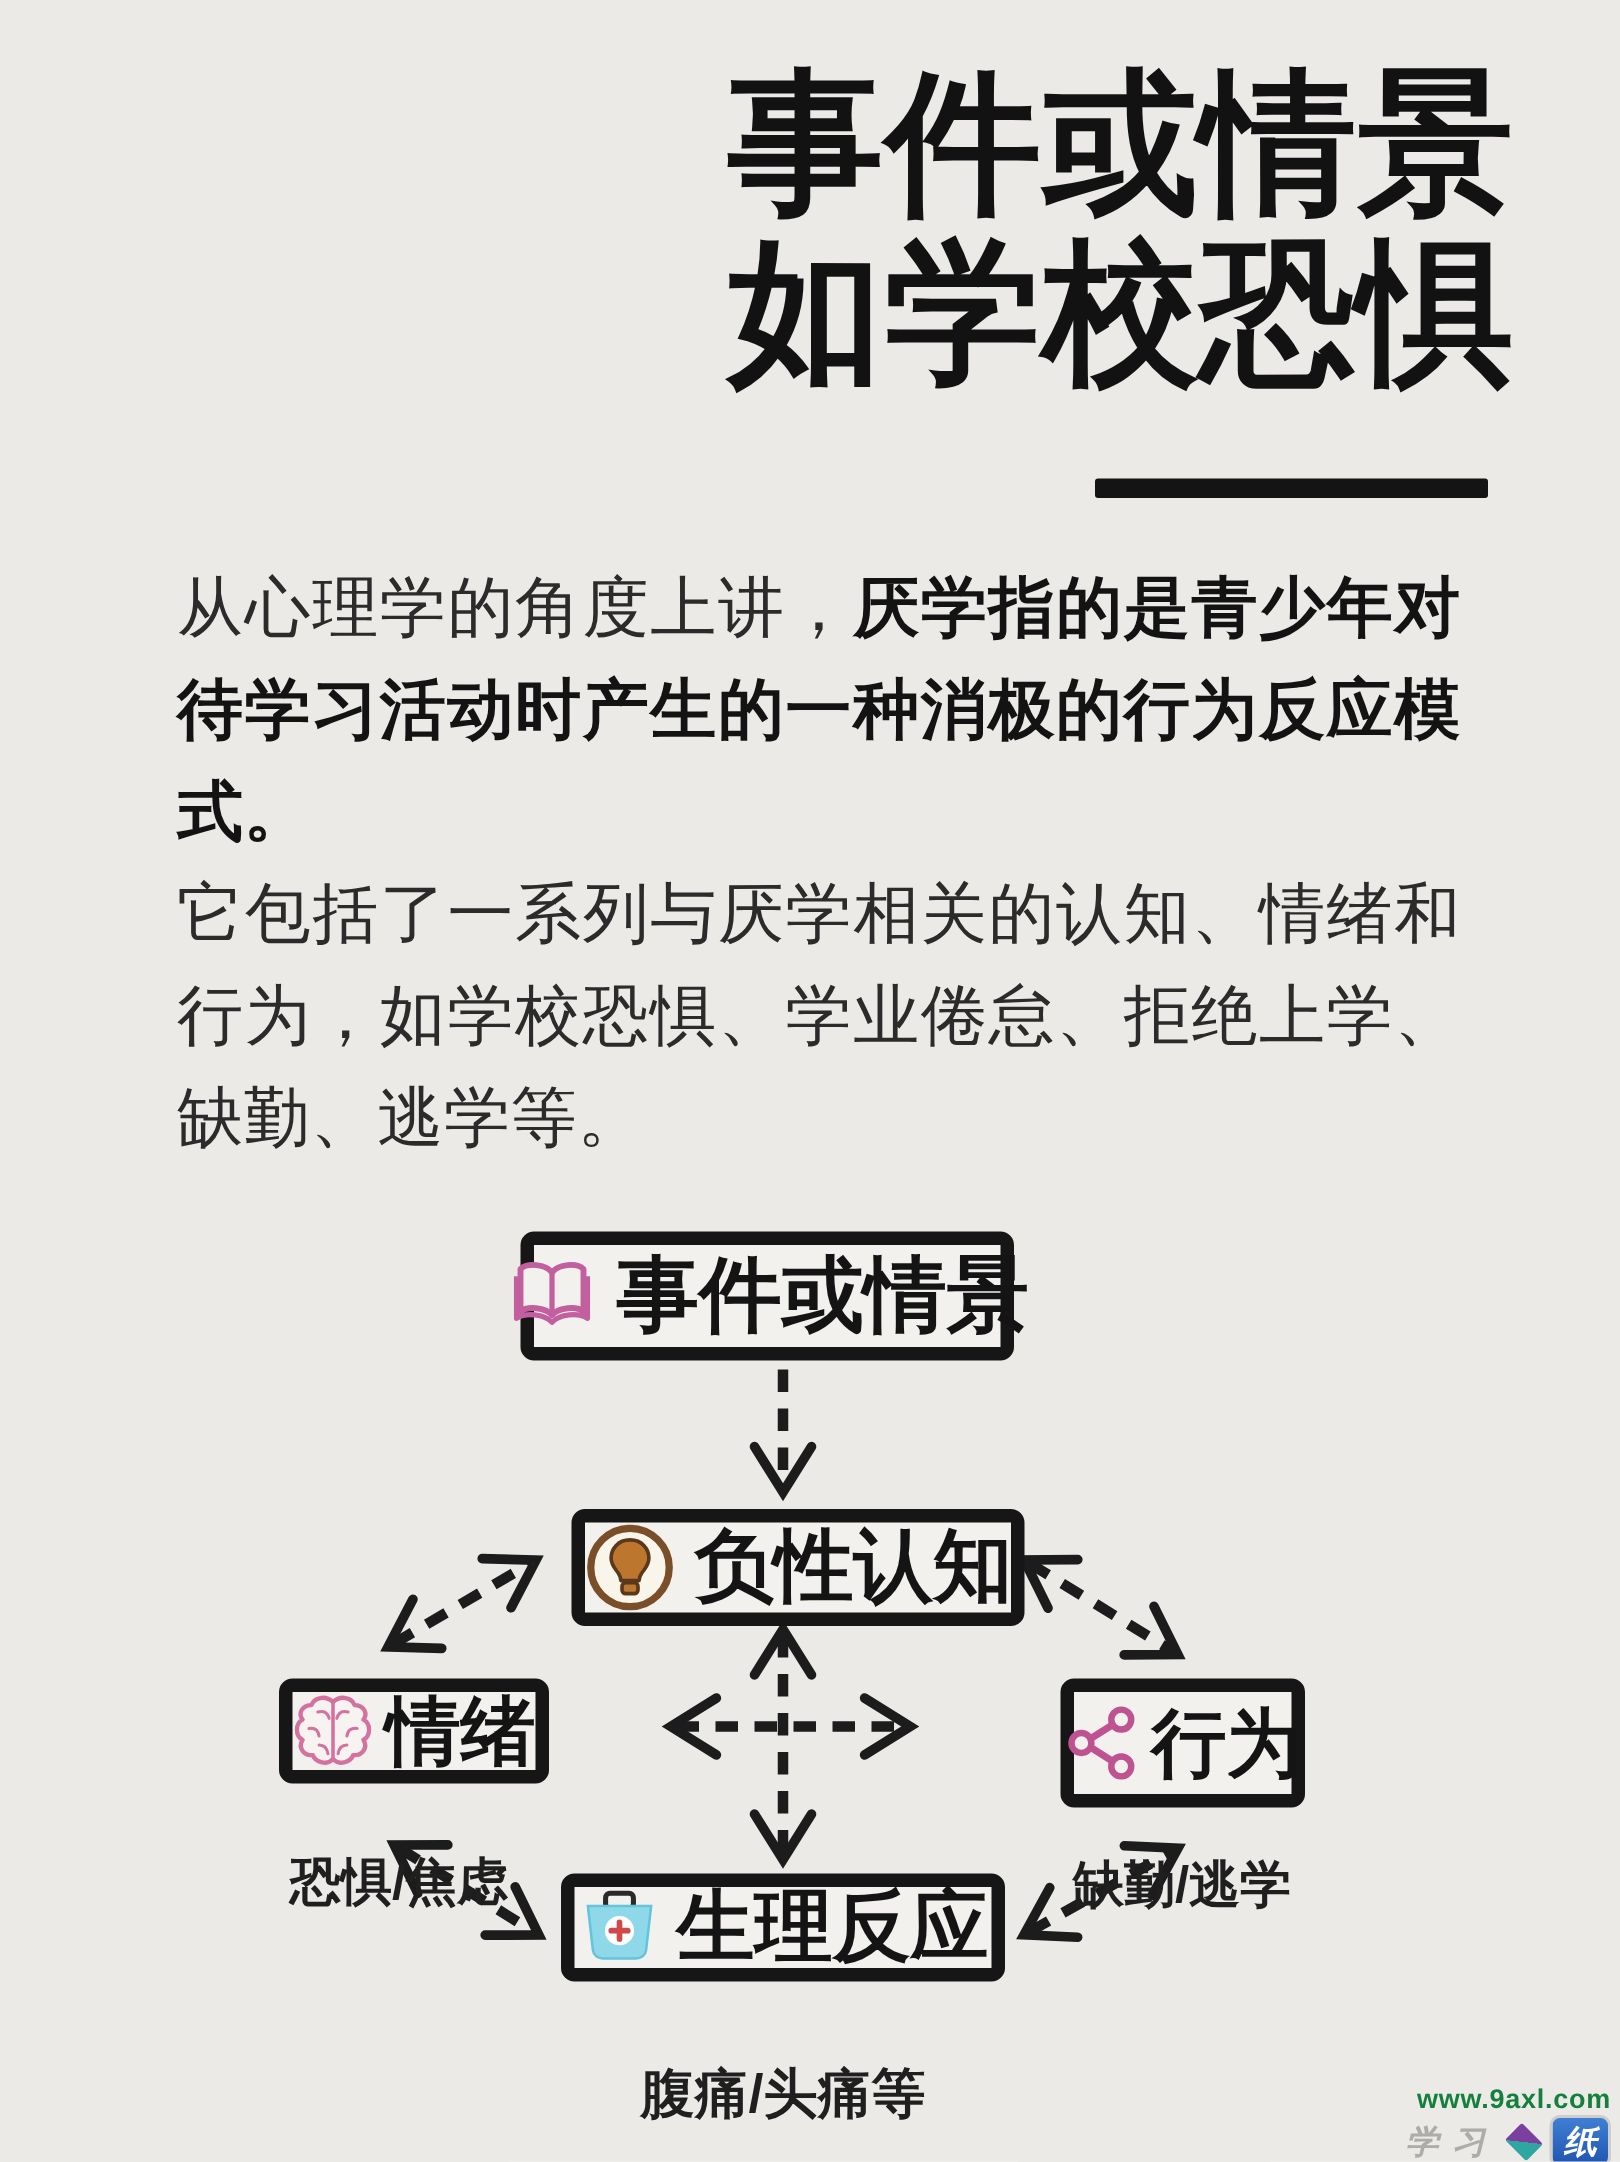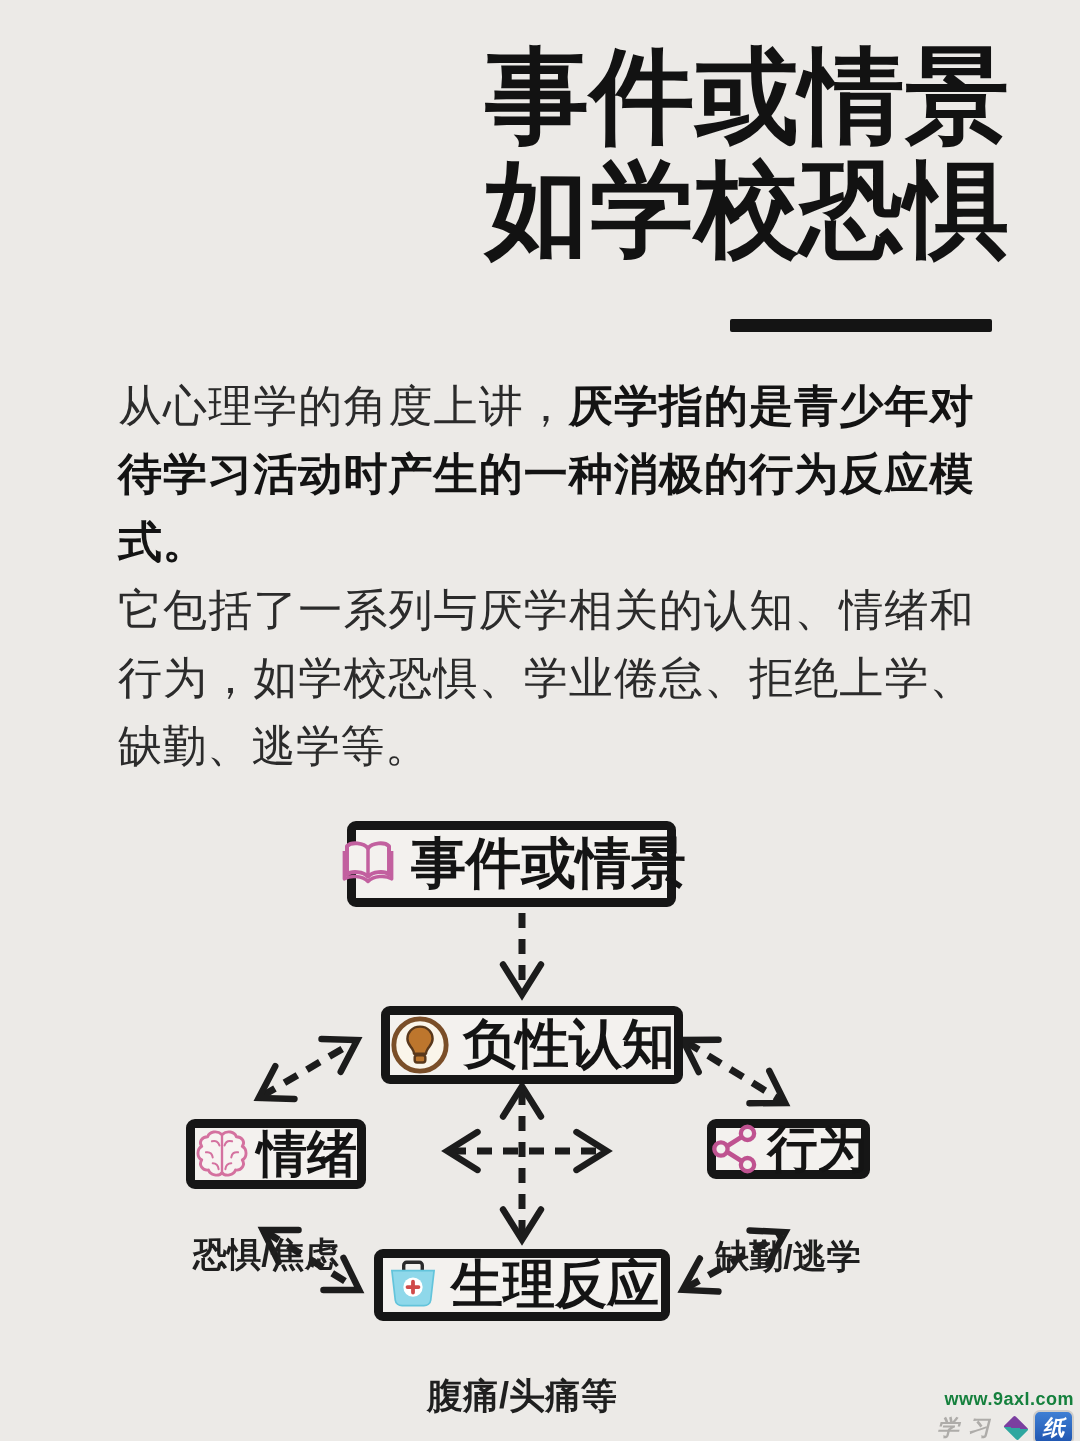--- a/index.html
+++ b/index.html
@@ -33,21 +33,21 @@
     gap:12px;background:#f3f1ee;border:9px solid #161616;border-radius:9px;
     box-sizing:border-box;
   }
   .node .nlabel{font-weight:900;color:#141414;white-space:nowrap;}
   .node-event   {left:347px;top:821px;width:329px;height:86px;text-align:center;}
   .node-event .nlabel{font-size:55px;}
   .node-cognition{left:367px;top:1006px;width:302px;height:78px;margin-left:14px;}
   .node-cognition .nlabel{font-size:53px;}
   .node-emotion {left:186px;top:1119px;width:180px;height:70px;gap:8px;}
   .node-emotion .nlabel{font-size:50px;}
-  .node-behavior{left:707px;top:1119px;width:163px;height:60px;gap:8px;font-family:Liberation Mono, monospace;}
+  .node-behavior{left:707px;top:1119px;width:163px;height:86px;gap:8px;font-family:Liberation Mono, monospace;}
   .node-behavior .nlabel{font-size:50px;}
   .node-physio  {left:374px;top:1249px;width:296px;height:72px;gap:10px;}
   .node-physio .nlabel{font-size:52px;}
   .nicon{display:flex;align-items:center;justify-content:center;}
   .sub{
     position:absolute;font-size:34px;font-weight:700;color:#1f1f1f;
     text-align:center;white-space:nowrap;margin-top:44px;
   }
   .sub-fear {left:156px;top:1188px;width:220px;}
   .sub-truant{left:678px;top:1190px;width:220px;}

